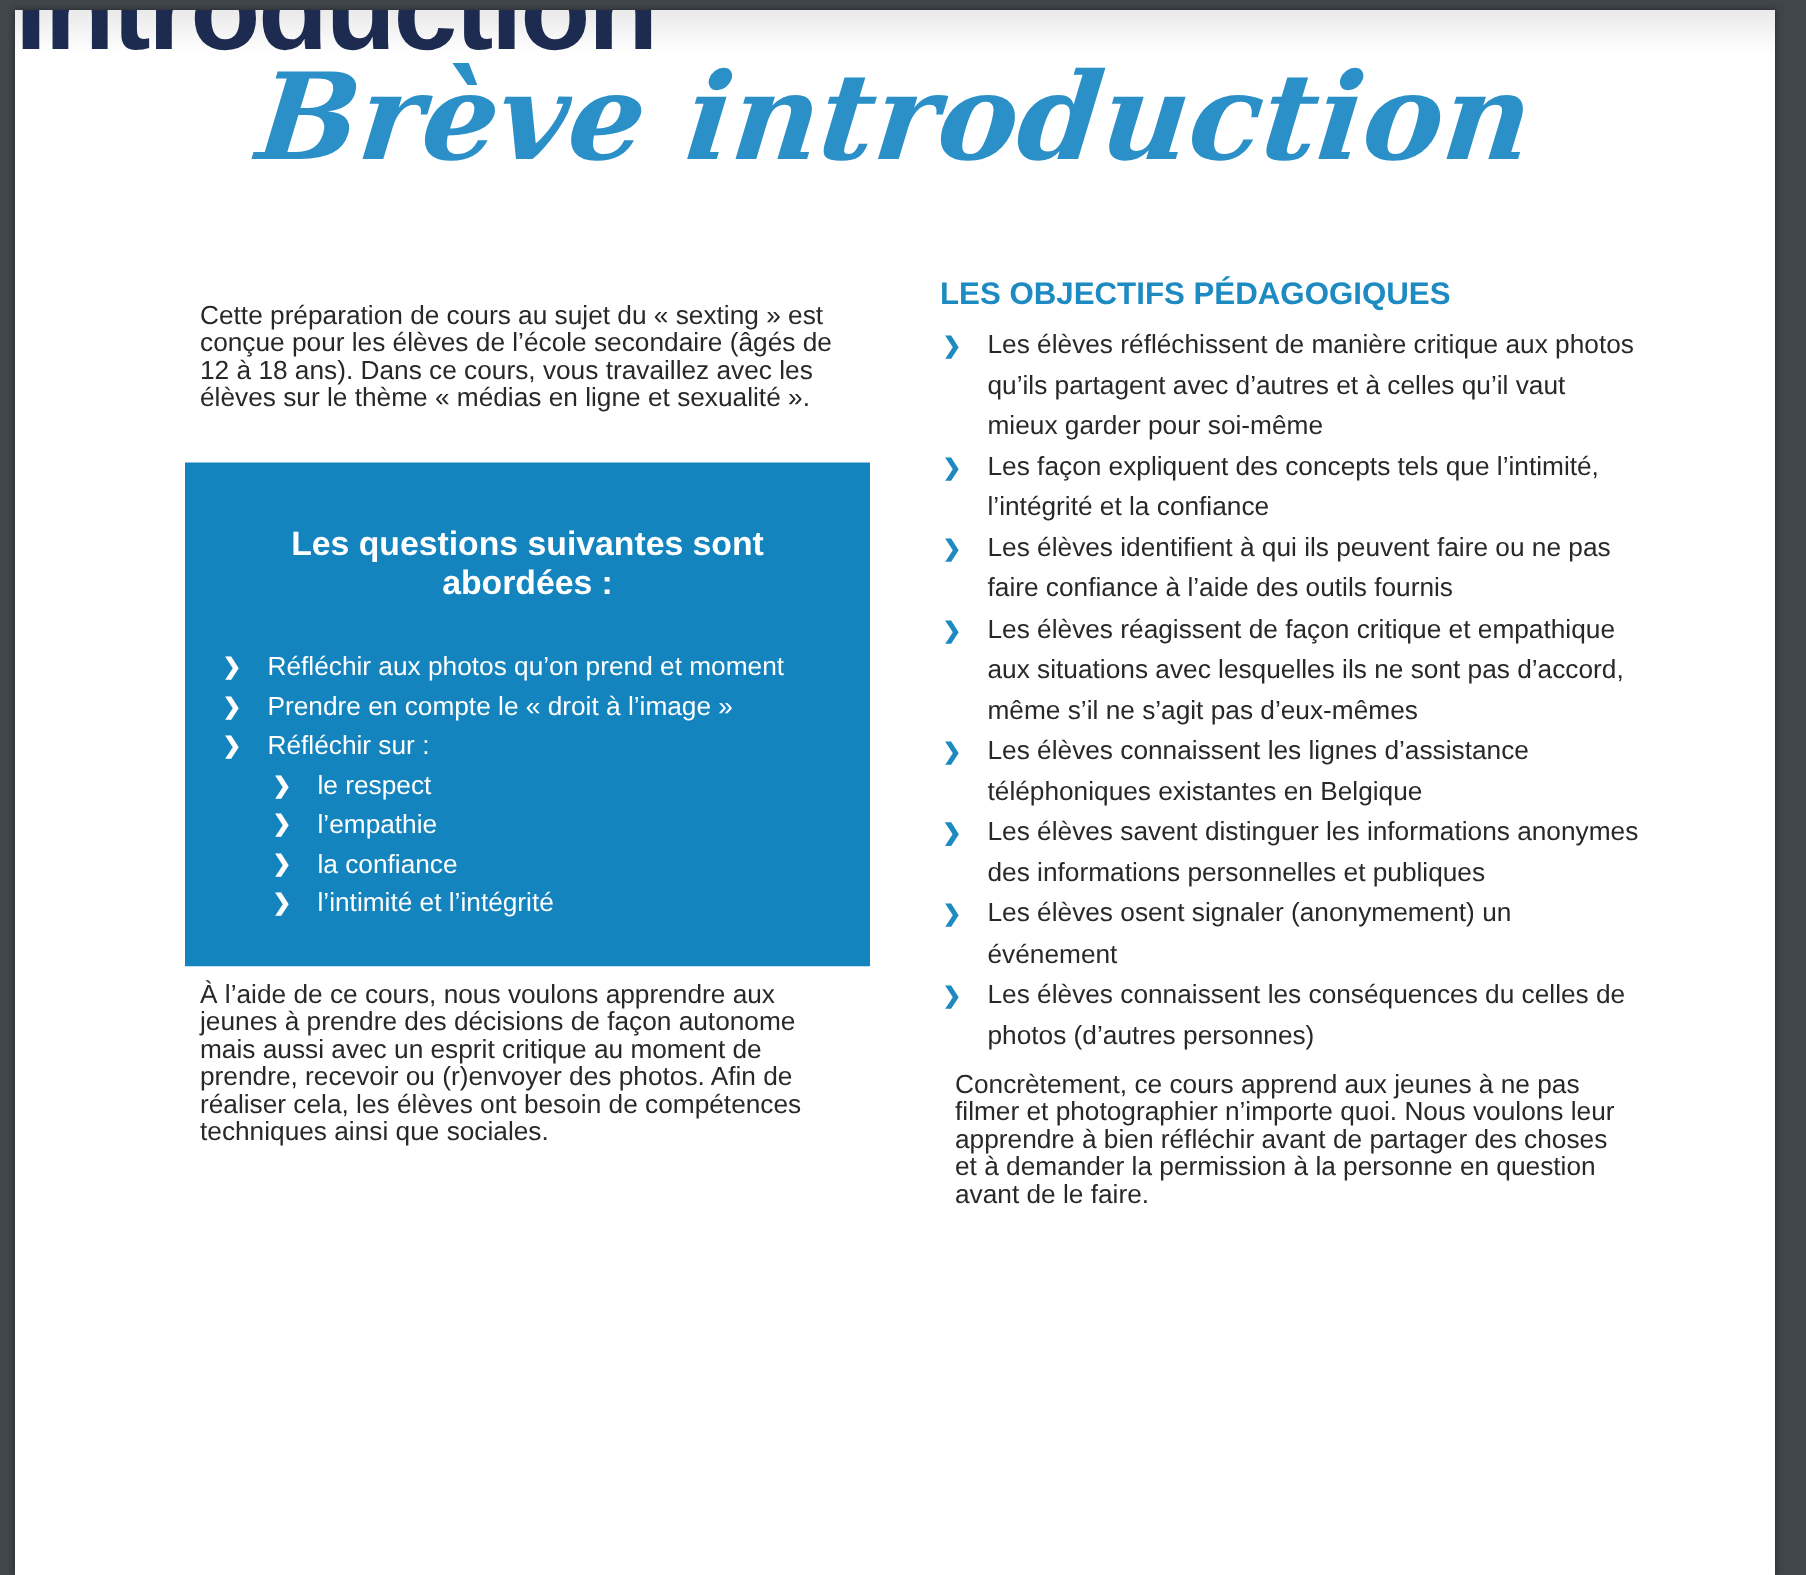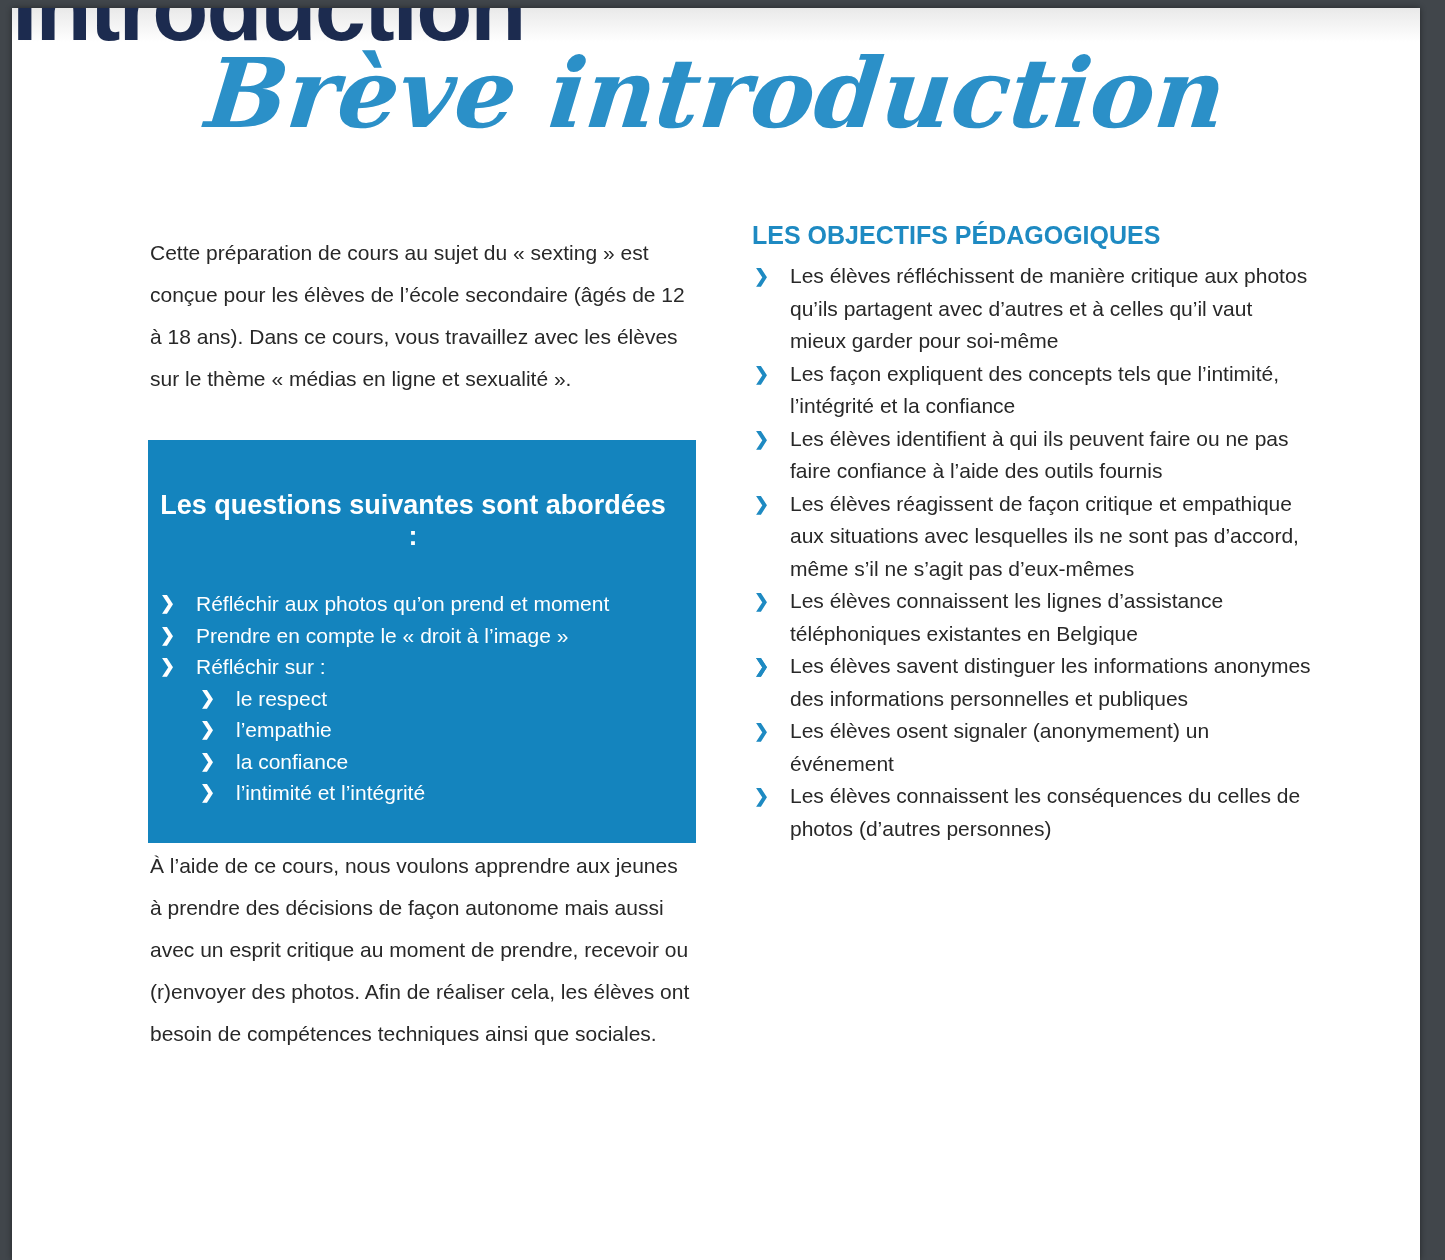--- a/index.html
+++ b/index.html
@@ -47,32 +47,32 @@
     position:absolute;
     left:136px;top:222px;
     width:548px;
   }
   .col-right{
     position:absolute;
     left:740px;top:212px;
     width:560px;
   }
   p.body-text{
-    margin:2px;
-    font-size:21px;
-    line-height:42px;
+    margin:12px;
+    font-size:21px;
+    line-height:22px;
     color:#282828;
   }
   
   .questions-box{
     margin-top:40px;
     width:548px;
     box-sizing:border-box;
     background:#1484be;
-    padding:50px 30px 34px 12px;
+    padding:50px 30px 34px 30px;
     color:#ffffff;
   }
   .questions-box h2{
     margin:0 0 36px 0;
     text-align:center;
     font-size:27px;
     line-height:31px;
     font-weight:bold;
     color:#ffffff;
   }
@@ -222,15 +222,16 @@
       </li>
       <li>
         <span class="chev">❯</span>
         <span>Les élèves osent signaler (anonymement) un événement</span>
       </li>
       <li>
         <span class="chev">❯</span>
         <span>Les élèves connaissent les conséquences du celles de photos (d’autres personnes)</span>
       </li>
     </ul>
+    <p class="body-text closing">Concrètement, ce cours apprend aux jeunes à ne pas filmer et photographier n’importe quoi. Nous voulons leur apprendre à bien réfléchir avant de partager des choses et à demander la permission à la personne en question avant de le faire.</p>
   </div>
 
 </div>
 
 </body></html>

